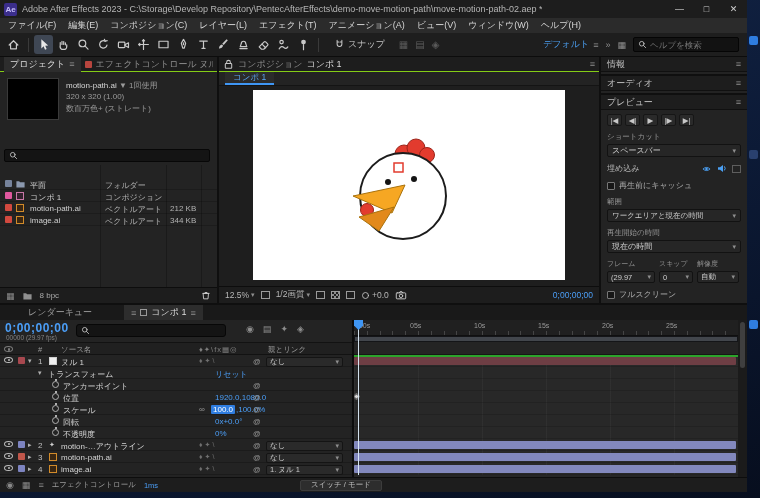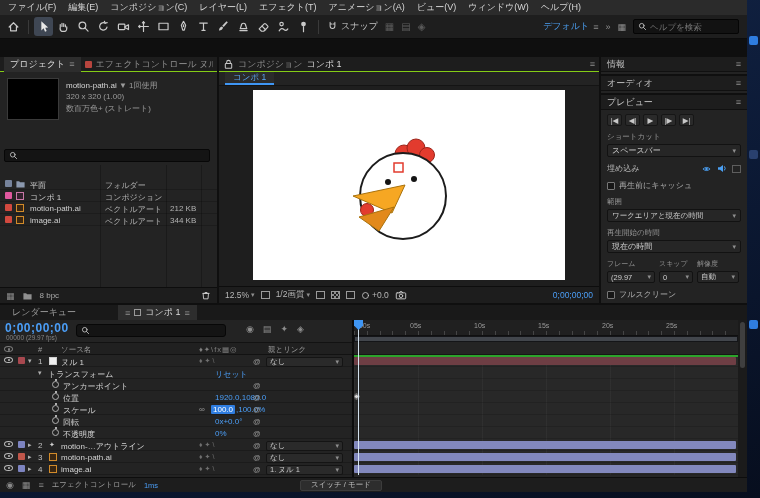--- a/index.html
+++ b/index.html
@@ -15,21 +15,21 @@
 .wbtn{width:27px;display:flex;align-items:center;justify-content:center;font-size:9px;color:#cfcfcf}
 
 .menubar{height:15px;background:#2b2b2b;display:flex;align-items:center;padding:0 2px;font-size:9px;color:#d6d6d6}
 .menu-item{padding:0 6px;white-space:nowrap}
 
 .toolbar{height:24px;background:#1e1e1e;display:flex;align-items:center;padding:0 4px;gap:1px;border-bottom:1px solid #0c0c0c}
 .tool{width:19px;height:19px;border-radius:3px;display:flex;align-items:center;justify-content:center;flex:none}
 .tool.active{background:#3f4754}
 .ti{stroke:#c9c9c9;stroke-width:1.1;fill:none;stroke-linecap:round;stroke-linejoin:round}
 .tsep{width:1px;height:14px;background:#3a3a3a;margin:0 4px;flex:none}
-.snap{display:flex;align-items:center;gap:3px;font-size:9px;color:#c4c4c4;margin:0 3px;white-space:nowrap}
+.snap{display:flex;align-items:center;gap:3px;font-size:9px;color:#c4c4c4;margin:0 10px;white-space:nowrap}
 .dimico{opacity:.35;font-size:10px;padding:0 3px}
 .tb-right{margin-left:auto;display:flex;align-items:center;gap:7px;padding-right:4px}
 .ws{font-size:9px;color:#4ba0f4;white-space:nowrap}
 .hamb{color:#8f8f8f;font-size:9px}
 .searchbox{width:106px;height:15px;background:#121212;border:1px solid #050505;border-radius:2px;display:flex;align-items:center;gap:3px;padding:0 4px}
 .searchbox input{flex:1;background:none;border:none;outline:none;color:#cfcfcf;font-size:8.5px;font-family:inherit;min-width:0}
 
 .main{position:absolute;top:57px;left:0;width:747px;height:246px;display:flex;gap:2px;background:#0f0f0f}
 .panel{background:#232323;position:relative;overflow:hidden}
 .p-project{width:217px}
@@ -76,21 +76,21 @@
 .cb{width:8px;height:8px;border:1px solid #777;background:#161616;border-radius:1px;flex:none}
 .cblab{font-size:8px;color:#b0b0b0;white-space:nowrap}
 .threecol{display:flex;gap:4px;margin-top:6px}
 .threecol .col{display:flex;flex-direction:column;gap:2px}
 .colhead{font-size:7px;color:#8f8f8f}
 .mini-dd{height:12px;background:#262626;border:1px solid #121212;border-radius:2px;display:flex;align-items:center;justify-content:space-between;gap:2px;padding:0 3px;font-size:7.5px;color:#cfcfcf}
 .note{font-size:7.5px;color:#7a7a7a;margin-top:6px;white-space:nowrap}
 .increw{display:flex;align-items:center;gap:5px;margin-top:6px}
 
 .timeline{position:absolute;top:305px;left:0;width:747px;height:187px;background:#232323}
-.tl-tabs{height:15px;background:#191919;display:flex;align-items:center;gap:12px;font-size:9px;padding-left:4px}
+.tl-tabs{height:15px;background:#191919;display:flex;align-items:center;gap:2px;font-size:9px;padding-left:20px}
 .tl-tab-dim{color:#9a9a9a;padding:0 8px}
 .tl-tab{height:15px;background:#2d2d2d;display:flex;align-items:center;gap:4px;padding:0 7px;color:#dcdcdc;margin-left:22px}
 .compic{width:7px;height:7px;border:1px solid #9a9a9a;flex:none}
 .tl-body{position:absolute;top:15px;left:0;right:0;bottom:15px}
 .tl-left{position:absolute;left:0;top:0;width:352px;height:100%;background:#232323;overflow:hidden}
 .tl-div{position:absolute;left:352px;top:0;width:2px;height:100%;background:#0c0c0c}
 .tl-right{position:absolute;left:354px;right:9px;top:0;height:100%;background:#262626;overflow:hidden}
 .tl-scroll{position:absolute;right:0;width:9px;top:0;height:100%;background:#1b1b1b}
 .thumbbar{position:absolute;left:2px;top:2px;width:5px;height:46px;background:#3f3f3f;border-radius:3px}
 .tl-foot{position:absolute;bottom:0;height:15px;left:0;right:0;background:#1d1d1d;border-top:1px solid #0d0d0d;display:flex;align-items:center;gap:8px;padding:0 6px;font-size:7.5px;color:#9a9a9a}
@@ -144,20 +144,29 @@
 </style>
 </head>
 <body>
 
 <div class="desk-ic" style="left:749px;top:36px;background:#2f7de0"></div>
 <div class="desk-ic" style="left:749px;top:150px;background:#29406e"></div>
 <div class="desk-ic" style="left:749px;top:320px;background:#2f7de0"></div>
 
 <div class="ae">
 
+  <div class="titlebar">
+    <span class="ae-badge">Ae</span>
+    <span class="title">Adobe After Effects 2023 - C:\Storage\Develop Repository\PentecAfterEffects\demo-move-motion-path\move-motion-path-02.aep *</span>
+    <div class="wbtns">
+      <span class="wbtn">—</span>
+      <span class="wbtn">□</span>
+      <span class="wbtn">✕</span>
+    </div>
+  </div>
 
   <div class="menubar">
     <span class="menu-item">ファイル(F)</span>
     <span class="menu-item">編集(E)</span>
     <span class="menu-item">コンポジション(C)</span>
     <span class="menu-item">レイヤー(L)</span>
     <span class="menu-item">エフェクト(T)</span>
     <span class="menu-item">アニメーション(A)</span>
     <span class="menu-item">ビュー(V)</span>
     <span class="menu-item">ウィンドウ(W)</span>

